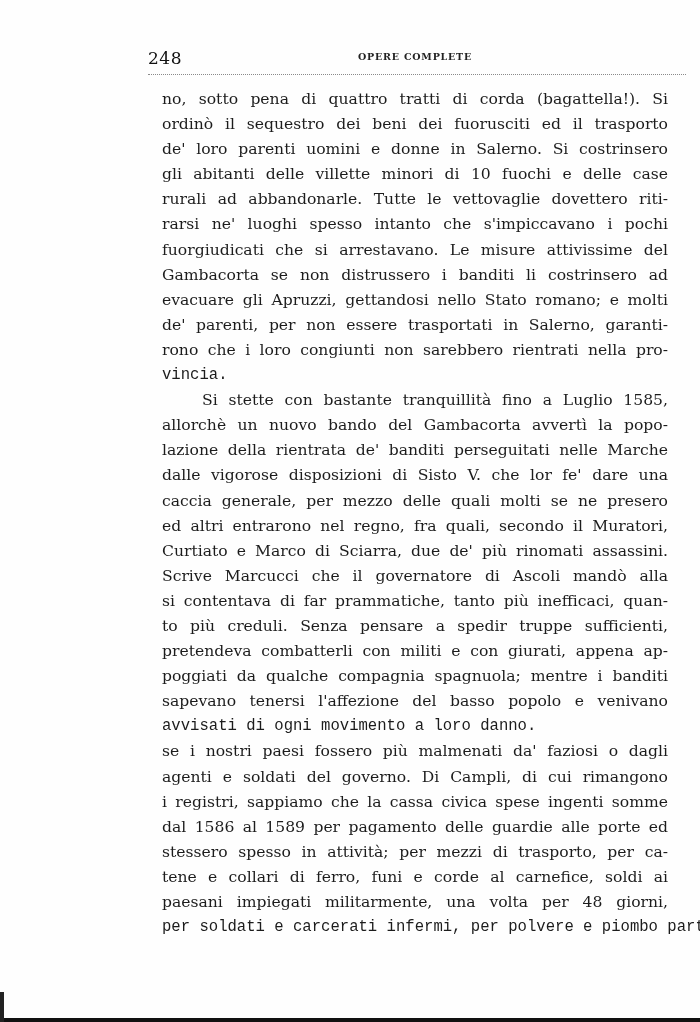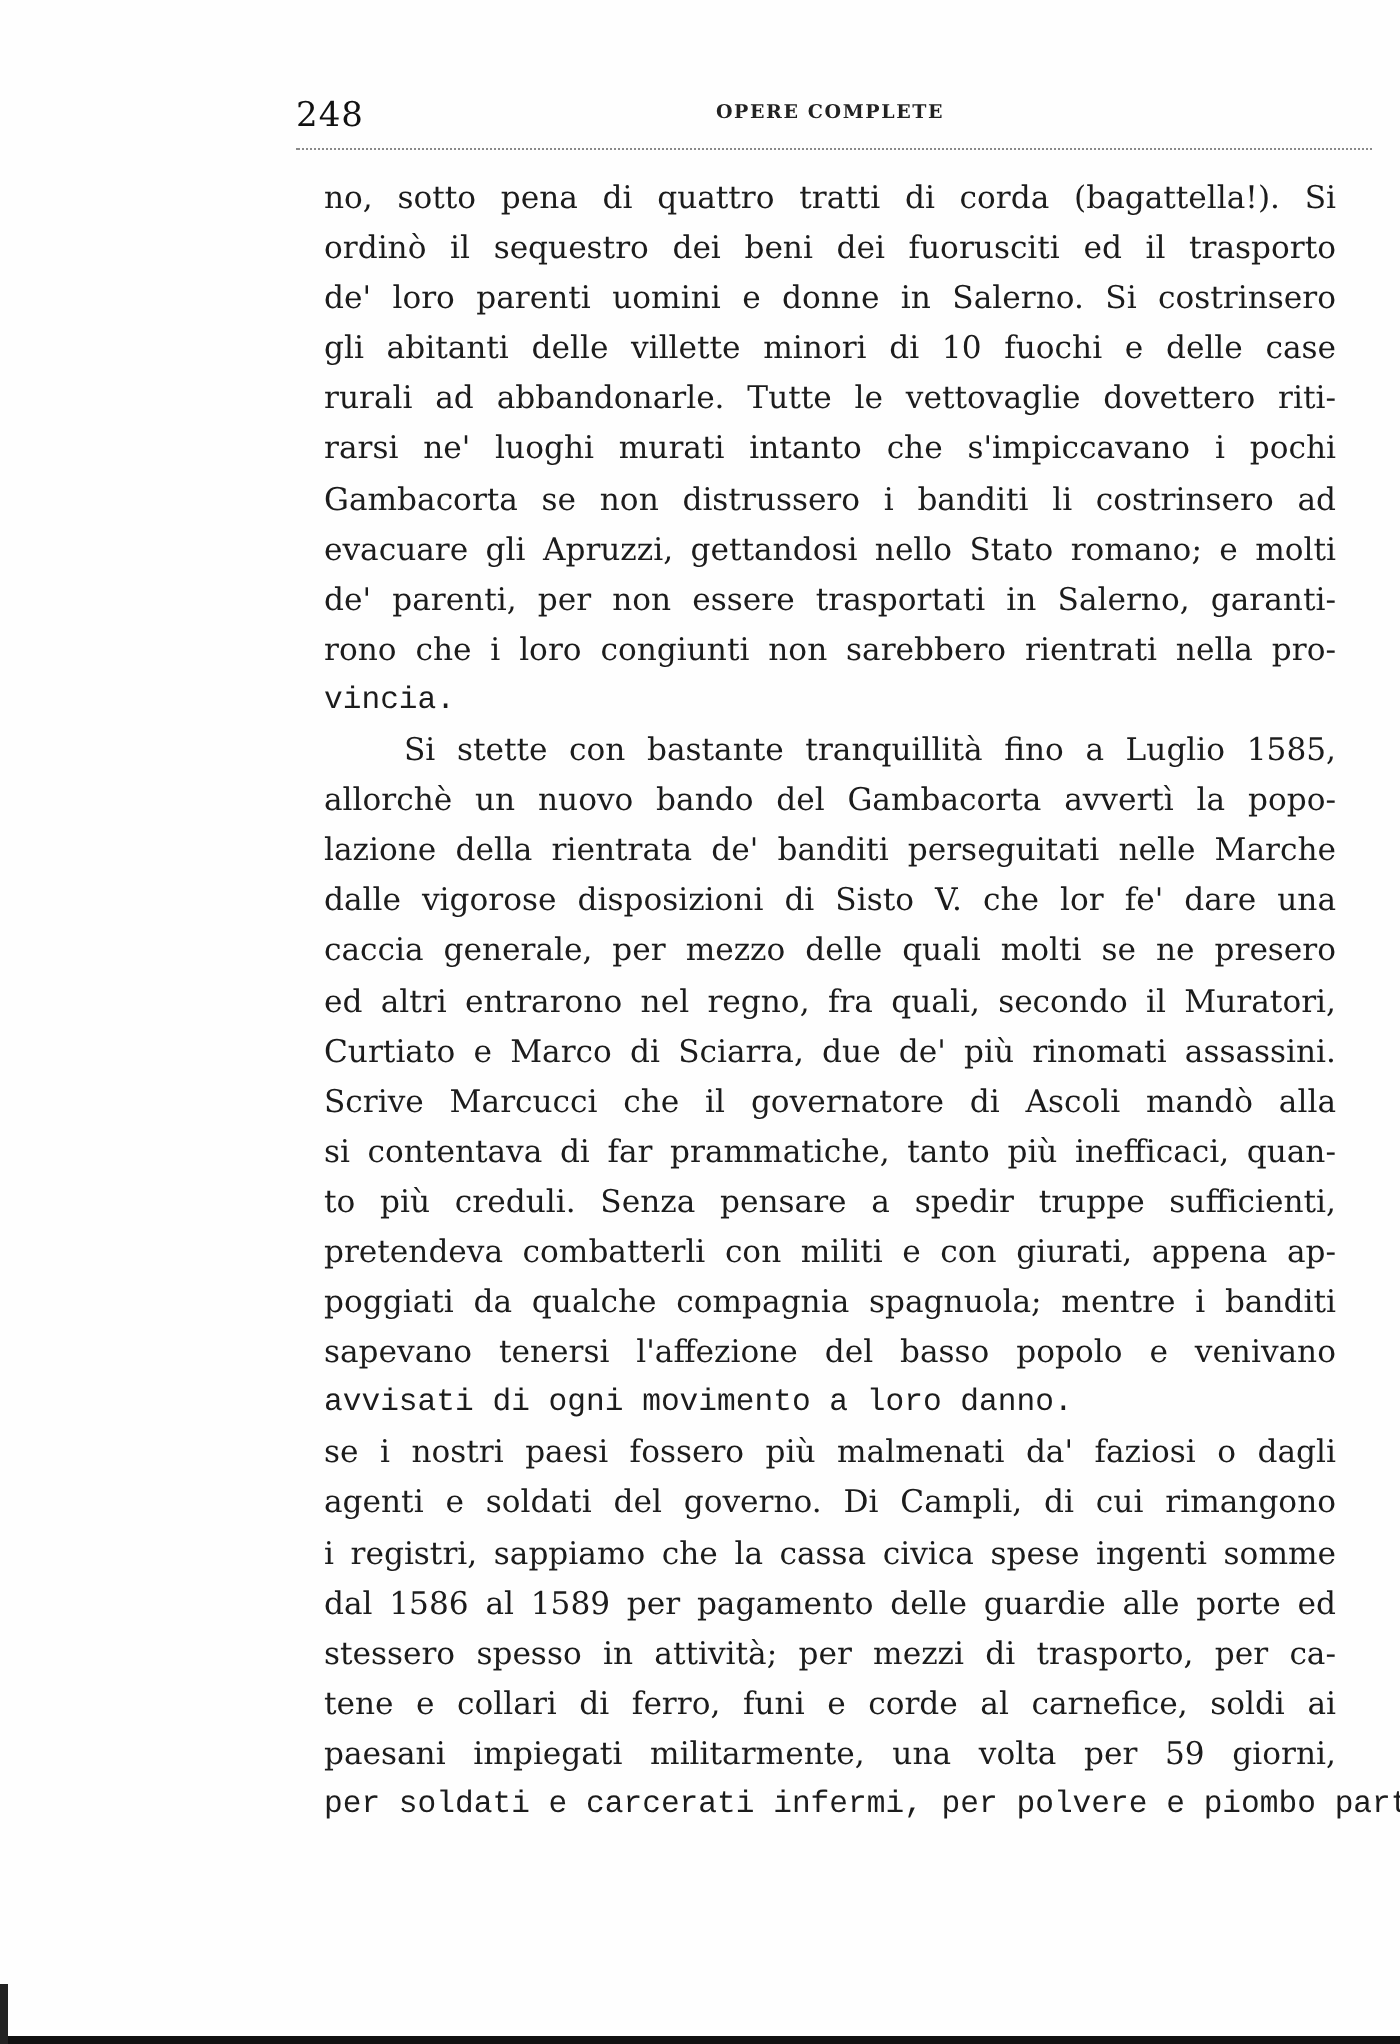--- a/index.html
+++ b/index.html
@@ -108,21 +108,22 @@
   </div>
   <div class="head-rule"></div>
 
   <div class="body-text" id="body-text">
       <div class="paragraph">
         <span class="line">no, sotto pena di quattro tratti di corda (bagattella!). Si</span>
         <span class="line">ordinò il sequestro dei beni dei fuorusciti ed il trasporto</span>
         <span class="line">de' loro parenti uomini e donne in Salerno. Si costrinsero</span>
         <span class="line">gli abitanti delle villette minori di 10 fuochi e delle case</span>
         <span class="line">rurali ad abbandonarle. Tutte le vettovaglie dovettero riti-</span>
-        <span class="line">rarsi ne' luoghi murati intanto che s'impiccavano i pochi</span>
+        <span class="line">rarsi ne' luoghi spesso intanto che s'impiccavano i pochi</span>
+        <span class="line">fuorgiudicati che si arrestavano. Le misure attivissime del</span>
         <span class="line">Gambacorta se non distrussero i banditi li costrinsero ad</span>
         <span class="line">evacuare gli Apruzzi, gettandosi nello Stato romano; e molti</span>
         <span class="line">de' parenti, per non essere trasportati in Salerno, garanti-</span>
         <span class="line">rono che i loro congiunti non sarebbero rientrati nella pro-</span>
         <span class="line last">vincia.</span>
       </div>
       <div class="paragraph">
         <span class="line indent">Si stette con bastante tranquillità fino a Luglio 1585,</span>
         <span class="line">allorchè un nuovo bando del Gambacorta avvertì la popo-</span>
         <span class="line">lazione della rientrata de' banditi perseguitati nelle Marche</span>
@@ -138,20 +139,20 @@
         <span class="line">sapevano tenersi l'affezione del basso popolo e venivano</span>
         <span class="line last">avvisati di ogni movimento a loro danno.</span>
       </div>
       <div class="paragraph">
         <span class="line">se i nostri paesi fossero più malmenati da' faziosi o dagli</span>
         <span class="line">agenti e soldati del governo. Di Campli, di cui rimangono</span>
         <span class="line">i registri, sappiamo che la cassa civica spese ingenti somme</span>
         <span class="line">dal 1586 al 1589 per pagamento delle guardie alle porte ed</span>
         <span class="line">stessero spesso in attività; per mezzi di trasporto, per ca-</span>
         <span class="line">tene e collari di ferro, funi e corde al carnefice, soldi ai</span>
-        <span class="line">paesani impiegati militarmente, una volta per 59 giorni,</span>
+        <span class="line">paesani impiegati militarmente, una volta per 48 giorni,</span>
         <span class="line last">per soldati e carcerati infermi, per polvere e piombo parti-</span>
       </div>
     </div>
 
   <div class="bottom-edge"></div>
   <div class="left-edge"></div>
 </div>
 
 </body></html>

